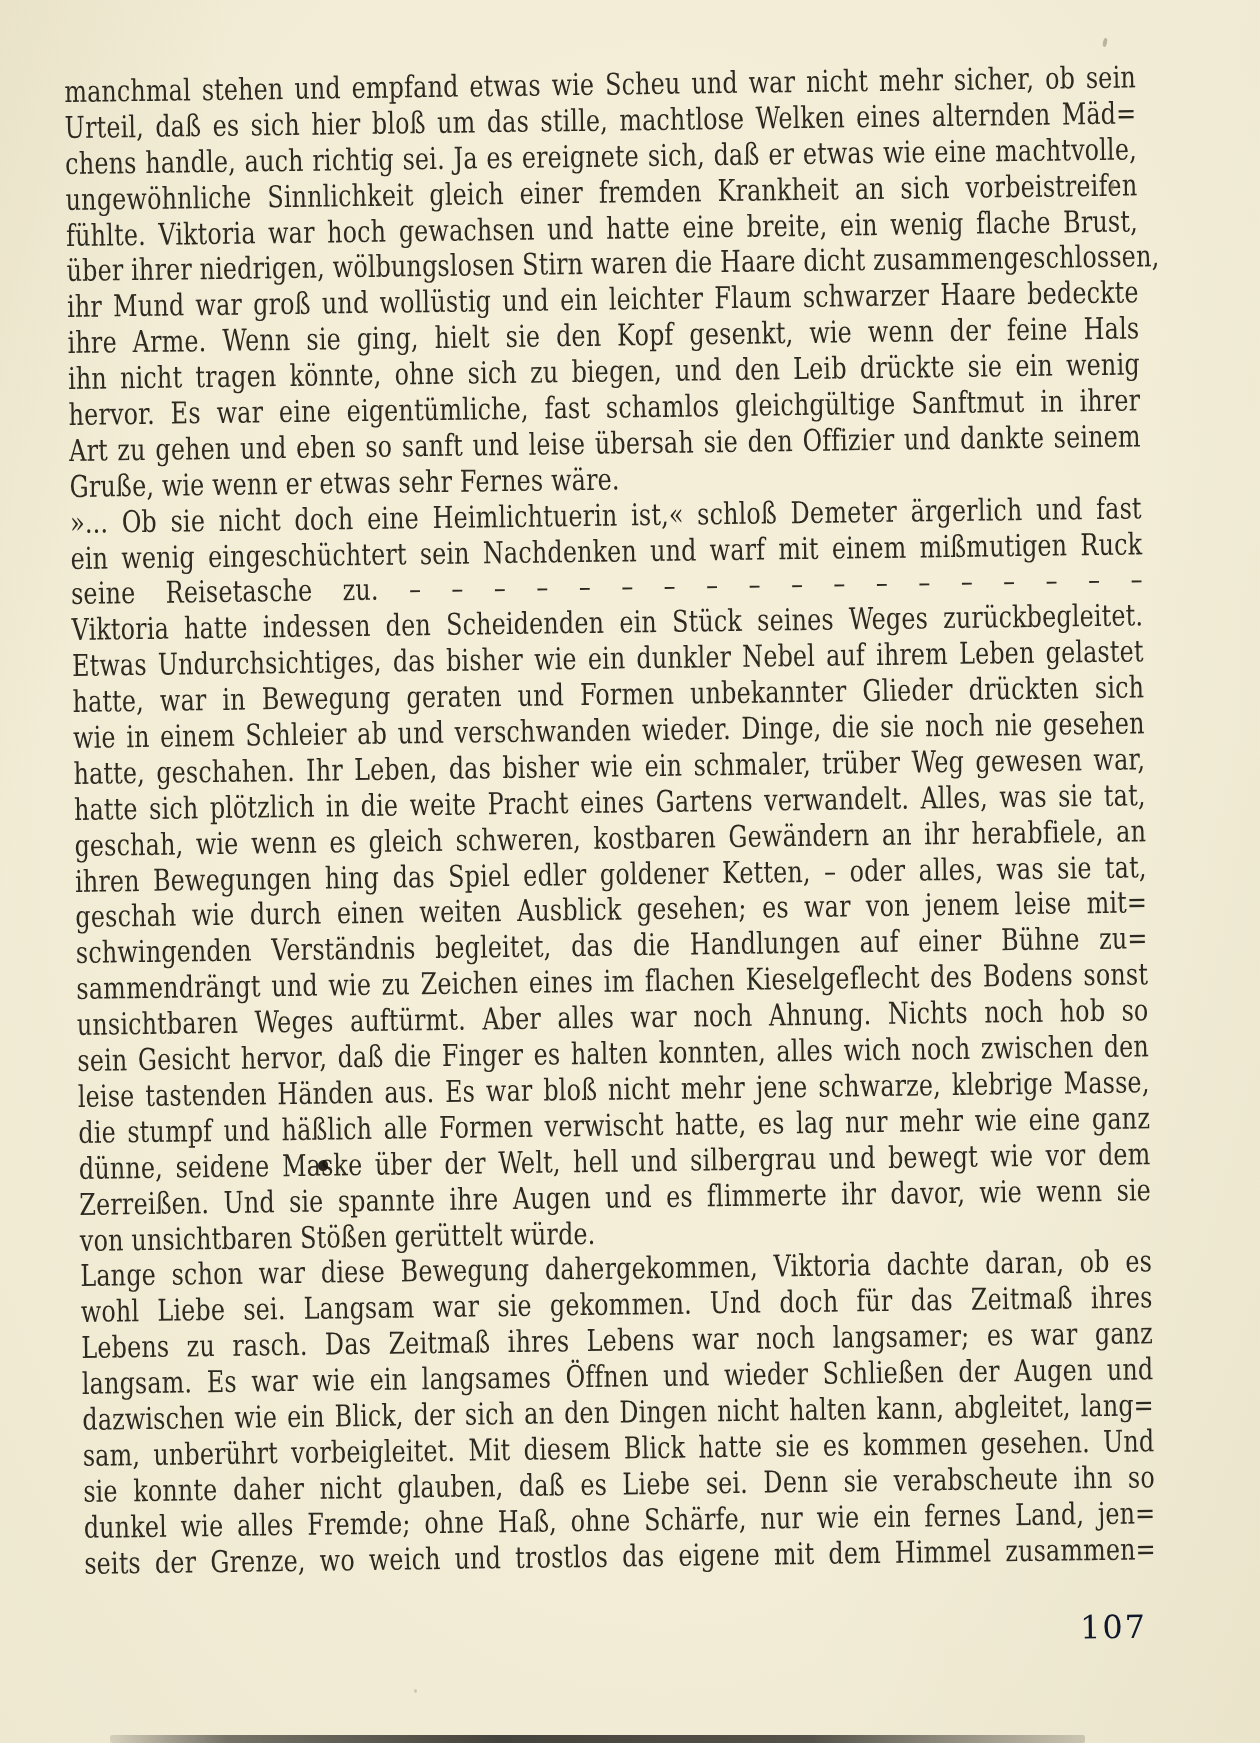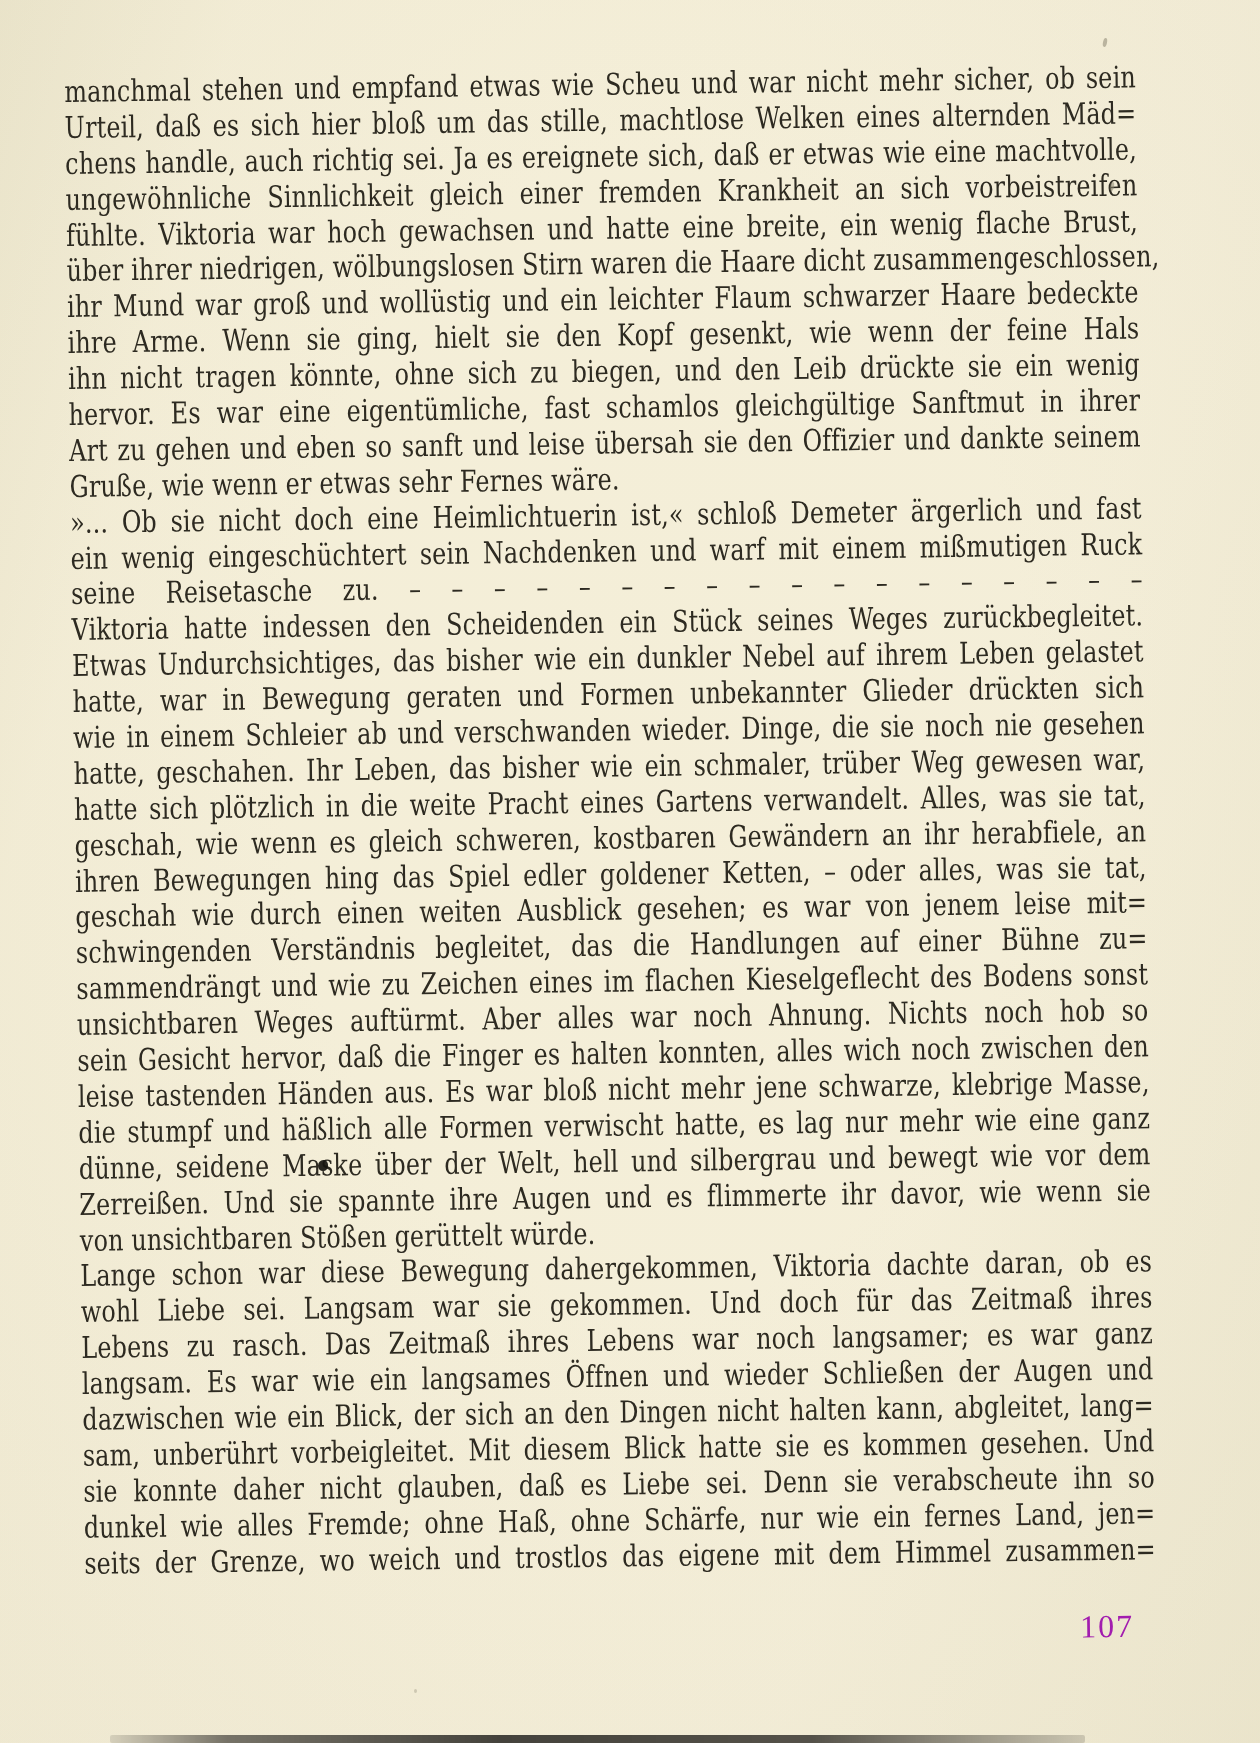--- a/index.html
+++ b/index.html
@@ -32,24 +32,23 @@
     text-align: justify;
     text-align-last: justify;
     text-justify: inter-word;
   }
   .line.nj { text-align-last: left; }
   .page-number {
     position: absolute;
     left: 1080px; top: 1608px;
     width: 80px;
     font-size: 32px;
-    color: #a21caf;
+    color: #0f172a;
     letter-spacing: 2px;
     transform: rotate(-0.7deg);
-    font-family: Liberation Serif, serif;
   }
   .ink-blot {
     position: absolute;
     left: 318px; top: 1160px;
     width: 10px; height: 11px;
     background: #17150f;
     border-radius: 55% 45% 50% 50%;
     opacity: 0.92;
   }
   .speck {

